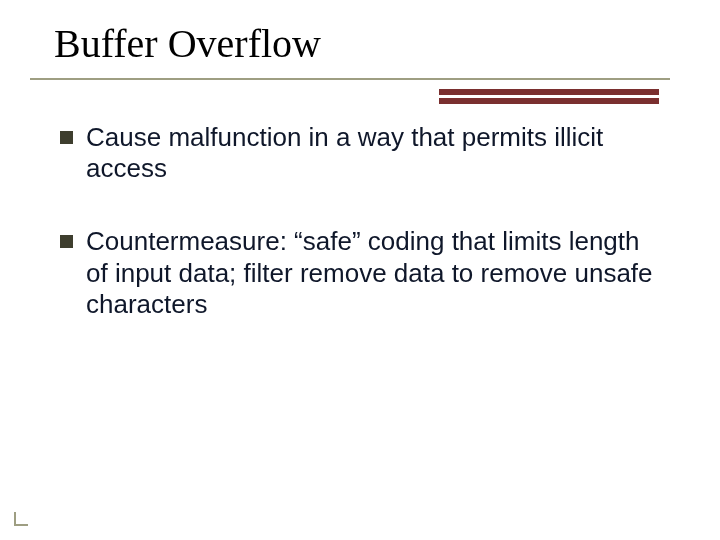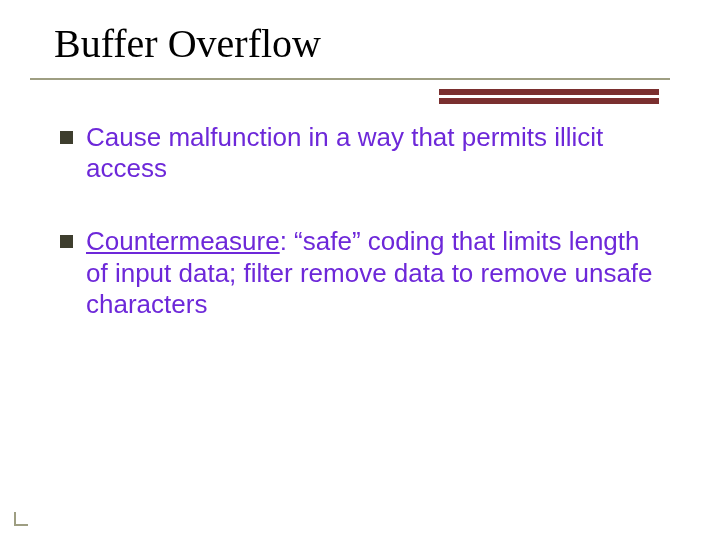--- a/index.html
+++ b/index.html
@@ -53,32 +53,31 @@
     position: absolute;
     left: 86px;
     top: 122px;
     right: 50px;
   }
   .item {
     position: relative;
     font-size: 26px;
     line-height: 1.2;
     margin-bottom: 42px;
-    color: #6d28d9;
+    color: #0f172a;
   }
   .bullet {
     position: absolute;
     left: -26px;
     top: 9px;
     width: 13px;
     height: 13px;
     background: #3e3e2e;
   }
   .underline-word {
-    text-decoration: underline;
     margin-top: 20px;
   }
   .corner {
     position: absolute;
     left: 14px;
     bottom: 14px;
     width: 14px;
     height: 14px;
   }
   .corner::before {

